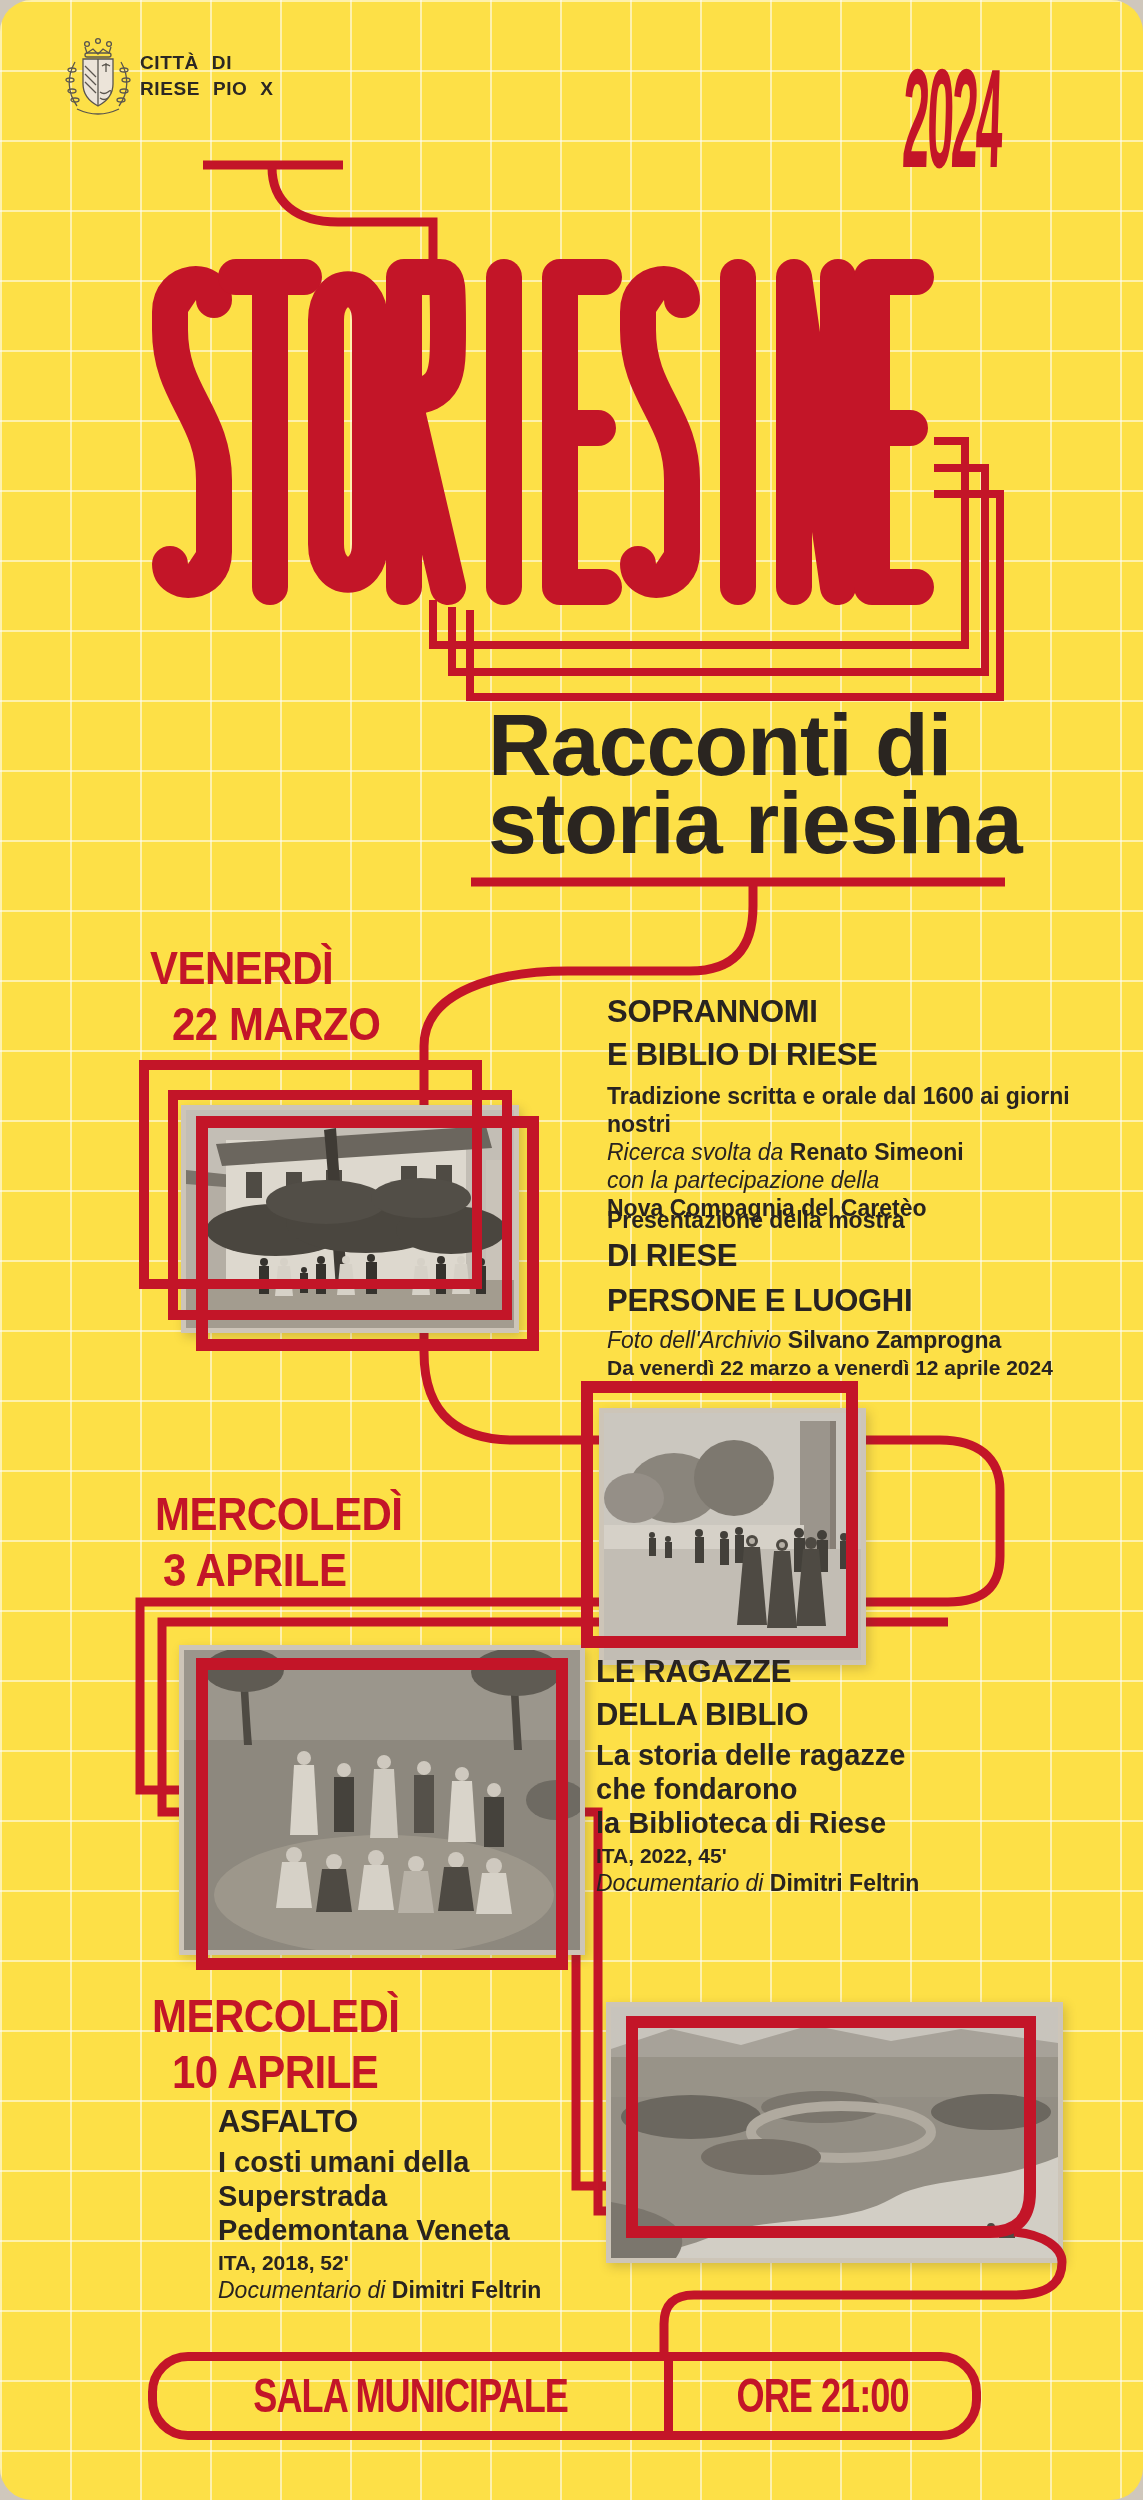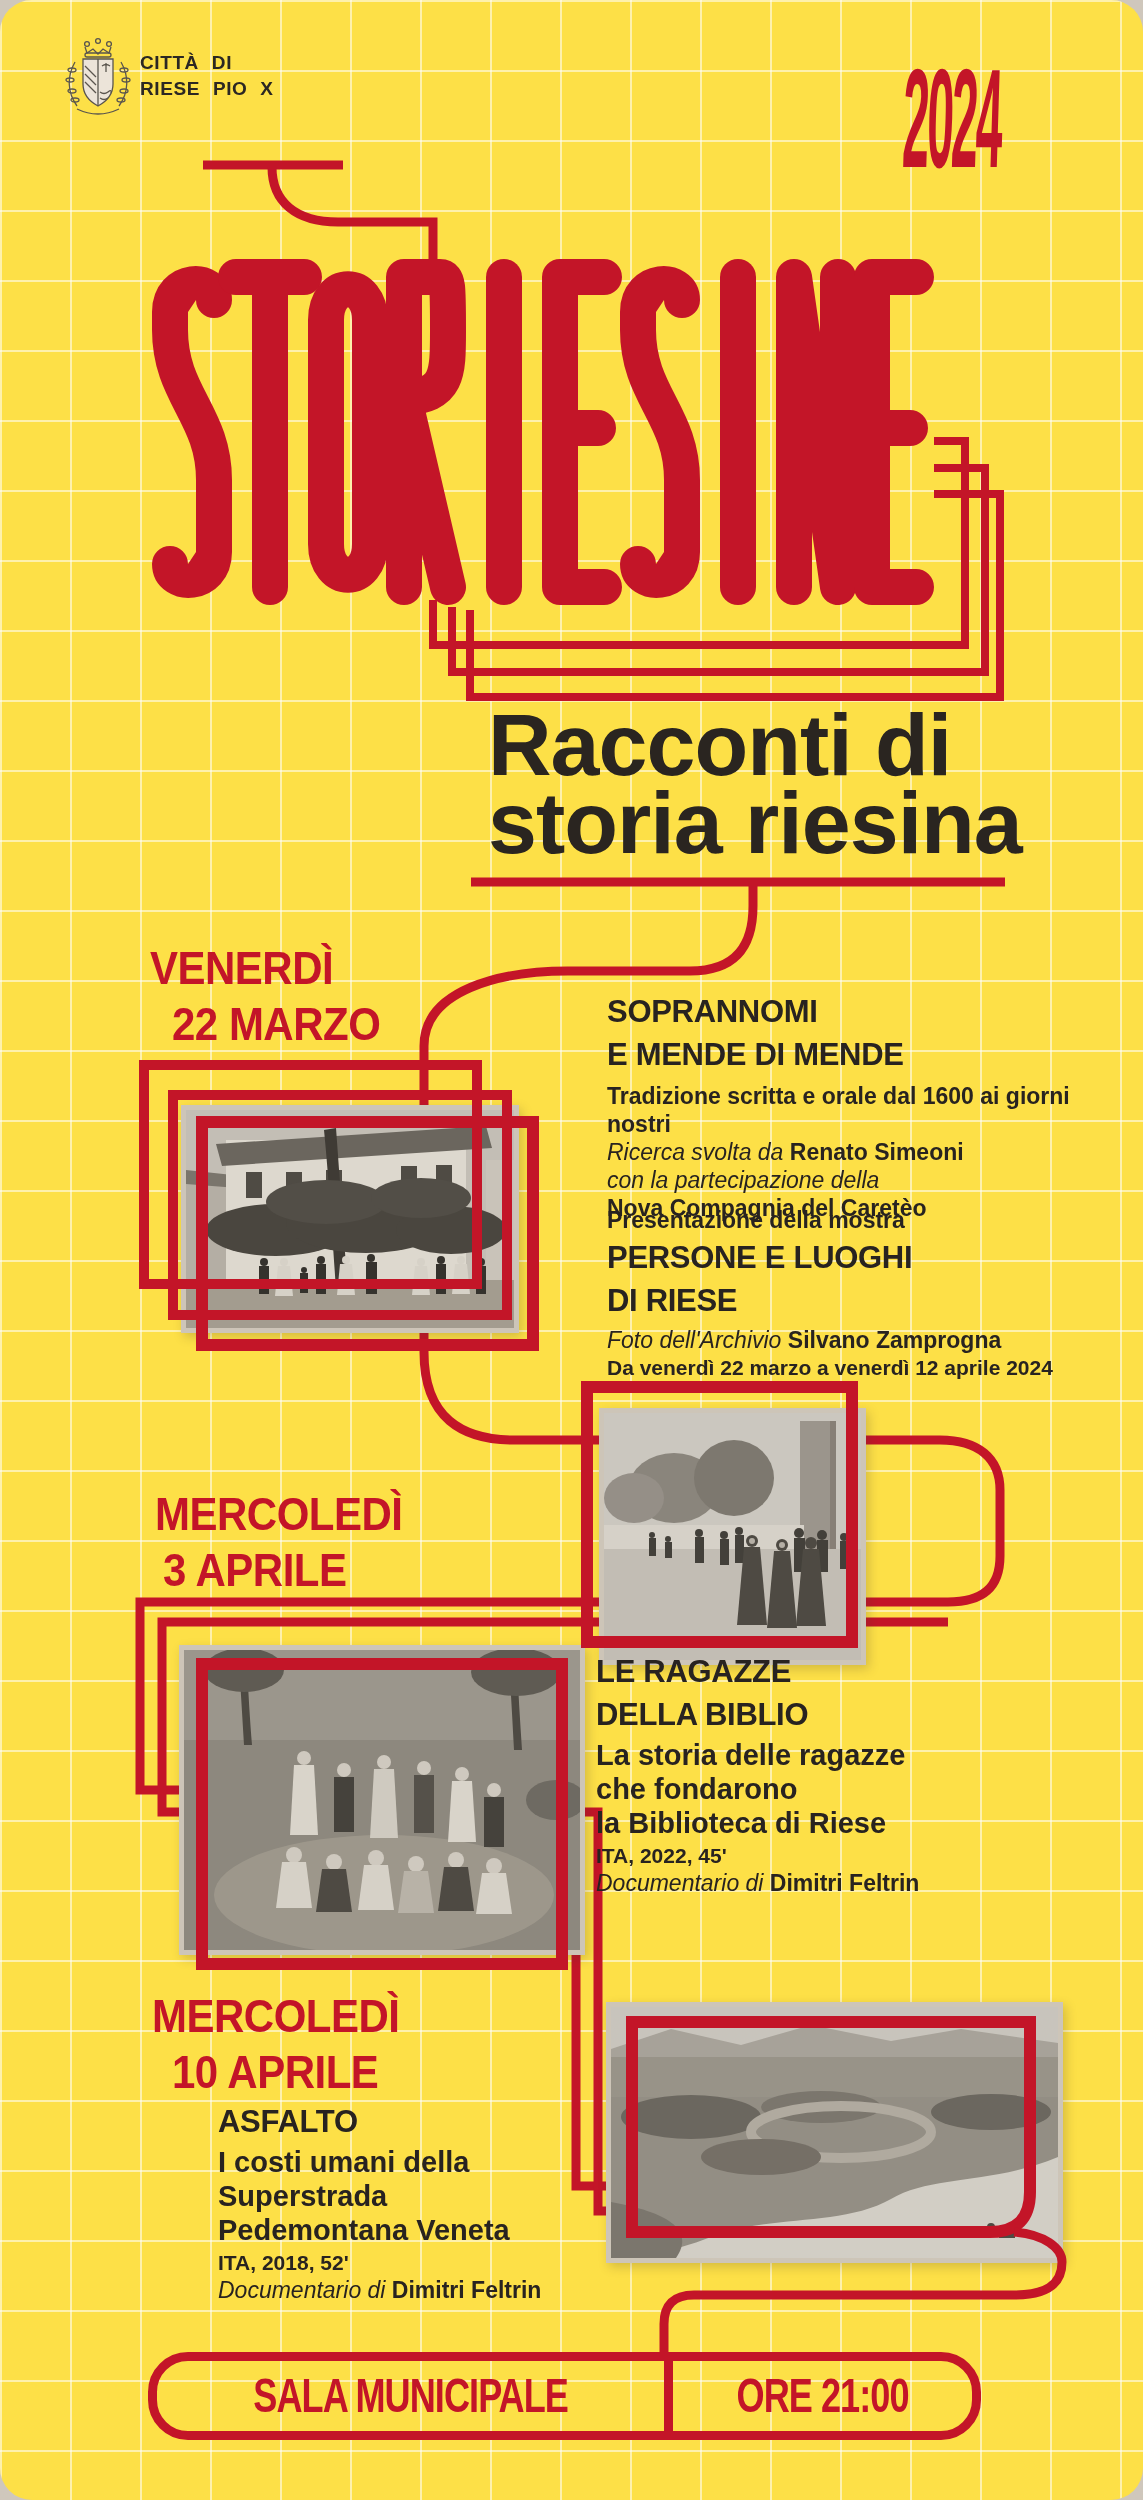--- a/index.html
+++ b/index.html
@@ -271,31 +271,31 @@
     <div>storia riesina</div>
   </div>
 
   <div class="txt date" style="left:150px;top:940px;">
     <div>VENERDÌ</div>
     <div class="ind22">22 MARZO</div>
   </div>
 
   <div class="txt" style="left:607px;top:990px;width:470px;">
     <div class="h1">SOPRANNOMI</div>
-    <div class="h1">E MENDE DI MENDE</div>
+    <div class="h1">E BIBLIO DI RIESE</div>
     <div class="b23 mt6">Tradizione scritta e orale dal 1600 ai giorni nostri</div>
     <div><span class="i23">Ricerca svolta da </span><span class="b23">Renato Simeoni</span></div>
     <div class="i23">con la partecipazione della</div>
     <div class="b23">Nova Compagnia del Caretèo</div>
   </div>
 
   <div class="txt" style="left:607px;top:1206px;width:470px;">
     <div class="b23">Presentazione della mostra</div>
+    <div class="h1">DI RIESE</div>
     <div class="h1 mt2">PERSONE E LUOGHI</div>
-    <div class="h1">DI RIESE</div>
     <div class="mt4"><span class="i23">Foto dell'Archivio </span><span class="b23">Silvano Zamprogna</span></div>
     <div class="r21">Da venerdì 22 marzo a venerdì 12 aprile 2024</div>
   </div>
 
   <div class="txt date" style="left:155px;top:1486px;">
     <div>MERCOLEDÌ</div>
     <div class="ind8">3 APRILE</div>
   </div>
 
   <div class="txt" style="left:596px;top:1650px;width:420px;">

